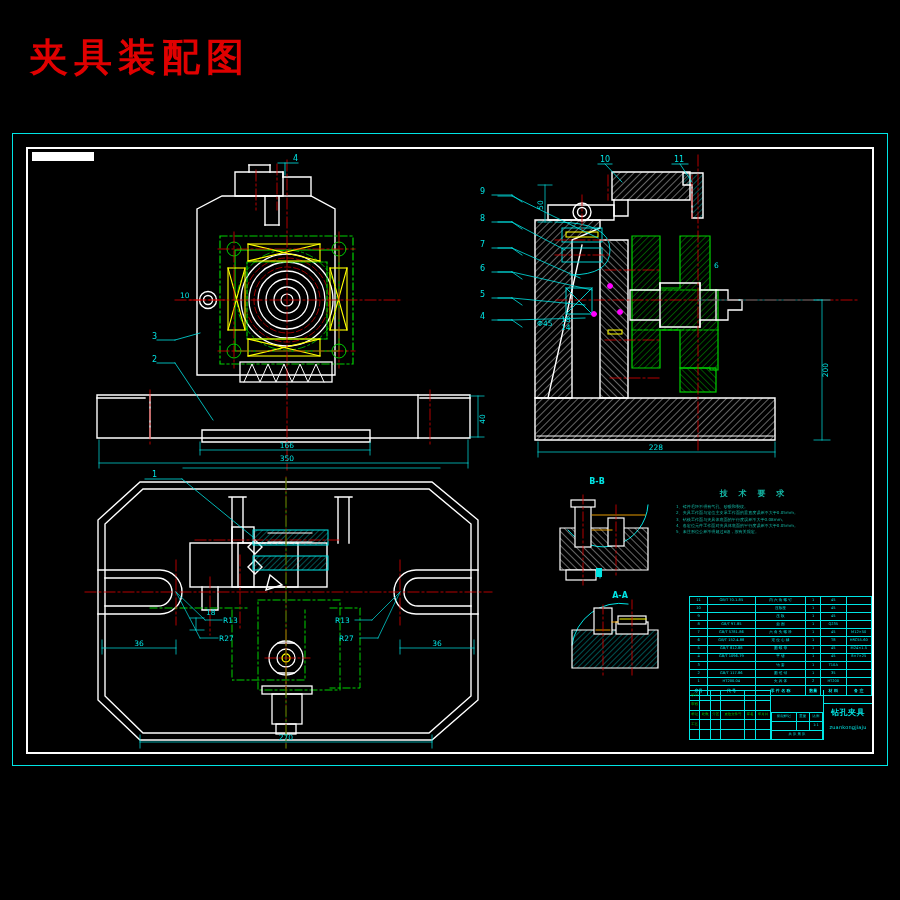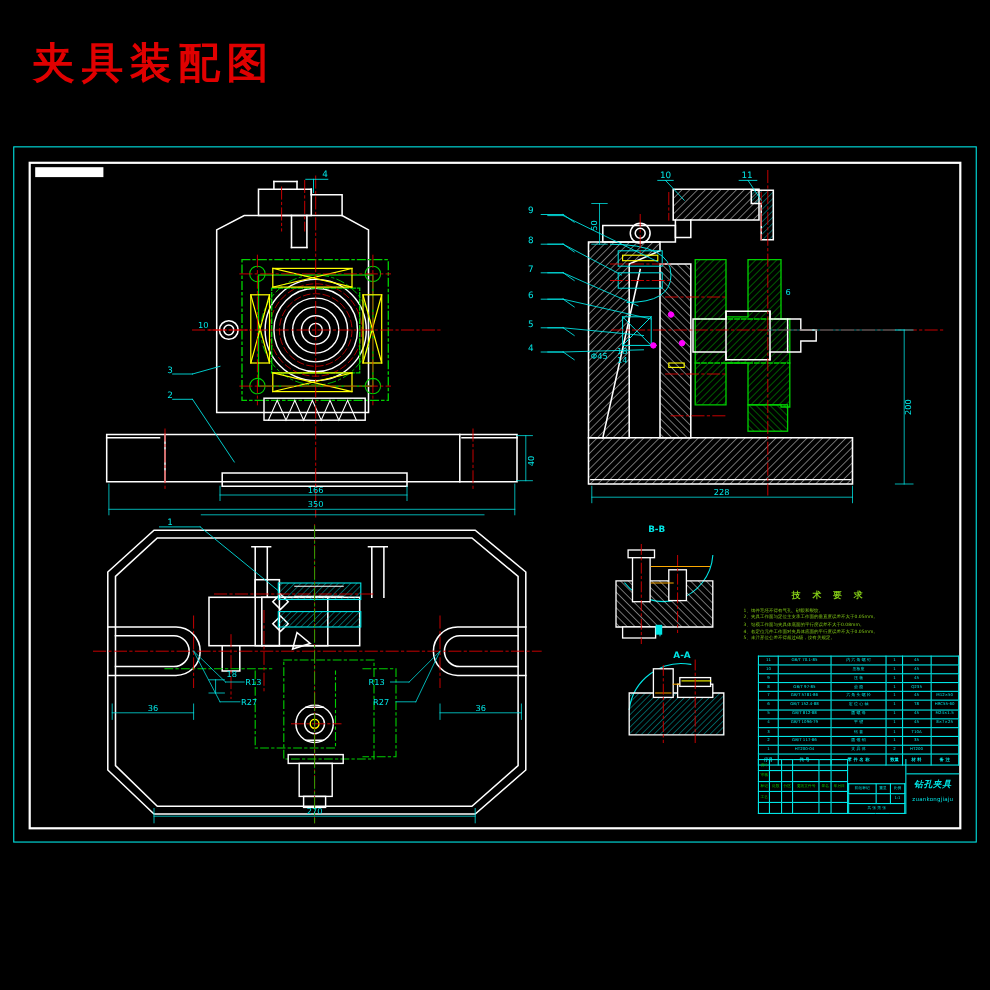--- a/index.html
+++ b/index.html
@@ -48,27 +48,27 @@
       text-align:center;padding:0;line-height:1;height:8px;white-space:nowrap;overflow:hidden;}
   .tbl-mid{width:52px;position:relative;}
   .tbl-mid table{border-collapse:collapse;width:100%;position:absolute;bottom:0;}
   .tbl-mid td{border:0.7px solid #00e5e5;font-size:3.4px;color:#00e5e5;
       text-align:center;padding:0;line-height:1;height:8px;white-space:nowrap;overflow:hidden;}
   .tbl-right{flex:1;position:relative;border-left:0.7px solid #00e5e5;}
   .tbl-right .rbox{position:absolute;left:0;right:0;border-bottom:0.7px solid #00e5e5;}
   .name-cn{position:absolute;left:0;right:0;top:14px;height:16px;
       display:flex;align-items:center;justify-content:center;
       color:#00e5e5;font-size:8px;font-weight:bold;letter-spacing:.5px;
-      font-family:"DejaVu Sans","Liberation Sans",sans-serif;font-style:italic;}
+      font-family:"DejaVu Sans","Liberation Sans",sans-serif;}
   .name-py{position:absolute;left:0;right:0;top:31px;height:12px;
       display:flex;align-items:center;justify-content:center;
       color:#00e5e5;font-size:5px;letter-spacing:.2px;}
 
   
-  .tech{position:absolute;left:676px;top:488px;width:200px;color:#84cc16;margin-top:48px;}
+  .tech{position:absolute;left:676px;top:488px;width:200px;color:#14b8a6;}
   .tech-h{font-size:8px;font-weight:bold;letter-spacing:4px;text-align:center;
           width:120px;margin:0 0 5px 18px;}
   .tech-l{font-size:4.1px;line-height:1.55;white-space:nowrap;}
 </style>
 </head>
 <body>
 
 <div id="stage">
 
   <div class="title-cn">夹具装配图</div>

